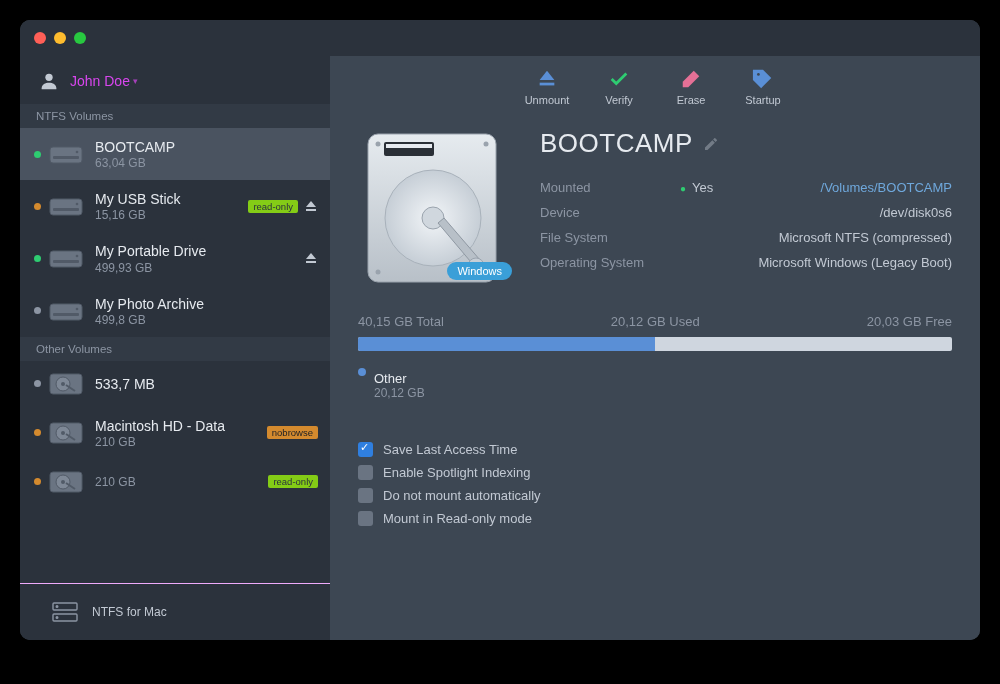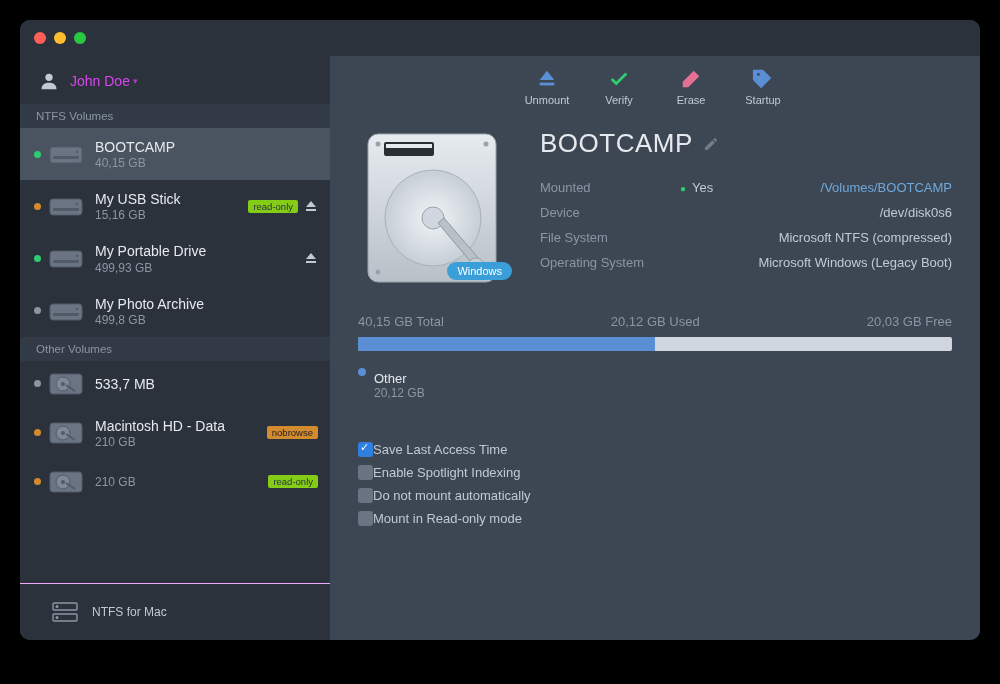--- a/index.html
+++ b/index.html
@@ -45,21 +45,21 @@
 .info-row .value.link { color: #6fa8dc; }
 .yes-dot { color: #2ecc71; font-size: 10px; margin-right: 6px; }
 .storage-summary { display: flex; justify-content: space-between; color: #8c95a3; font-size: 13px; margin-top: 26px; margin-bottom: 8px; }
 .bar { height: 14px; background: #cfd6df; border-radius: 2px; overflow: hidden; display: flex; }
 .bar-fill { background: #5a8fd6; height: 100%; }
 .legend { display: flex; align-items: flex-start; gap: 8px; margin-top: 12px; }
 .legend .ldot { width: 8px; height: 8px; border-radius: 50%; background: #5a8fd6; margin-top: 5px; flex-shrink: 0; }
 .legend .ltext { color: #e6eaef; font-size: 13px; font-weight: 500; margin-top: 8px; }
 .legend .lsub { color: #8c95a3; font-size: 12px; }
 .options { margin-top: 38px; }
-.opt { display: flex; align-items: flex-start; padding: 4px 0; color: #c2c9d3; font-size: 13px; }
+.opt { display: flex; align-items: flex-start; gap: 10px; padding: 4px 0; color: #c2c9d3; font-size: 13px; }
 .chk { width: 15px; height: 15px; border-radius: 3px; background: #6a7482; flex-shrink: 0; position: relative; }
 .chk.checked { background: #2f7fe0; }
 .chk.checked::after { content: "✓"; color: #fff; font-size: 11px; position: absolute; top: -1px; left: 2px; }
 .caret { font-size: 9px; margin-left: 3px; opacity: 0.7; }
 </style>
 </head>
 <body>
 
 <div class="window">
   <div class="titlebar">
@@ -82,21 +82,21 @@
       <div id="ntfs-list">
           <div class="vol-item selected">
             <div class="status-dot dot-green"></div>
             <div class="drive-ic"><svg viewBox="0 0 34 26" fill="none">
                 <rect x="1" y="6" width="32" height="16" rx="3" fill="#6a7482" stroke="#515a67"></rect>
                 <rect x="4" y="15" width="26" height="3" rx="1" fill="#515a67"></rect>
                 <circle cx="28" cy="11" r="1.3" fill="#515a67"></circle>
               </svg></div>
             <div class="vol-text">
               <div class="vol-name">BOOTCAMP</div>
-              <div class="vol-size">40,15 GB</div>
+              <div class="vol-size">63,04 GB</div>
             </div>
           </div>
           <div class="vol-item">
             <div class="status-dot dot-orange"></div>
             <div class="drive-ic"><svg viewBox="0 0 34 26" fill="none">
                 <rect x="1" y="6" width="32" height="16" rx="3" fill="#6a7482" stroke="#515a67"></rect>
                 <rect x="4" y="15" width="26" height="3" rx="1" fill="#515a67"></rect>
                 <circle cx="28" cy="11" r="1.3" fill="#515a67"></circle>
               </svg></div>
             <div class="vol-text">

